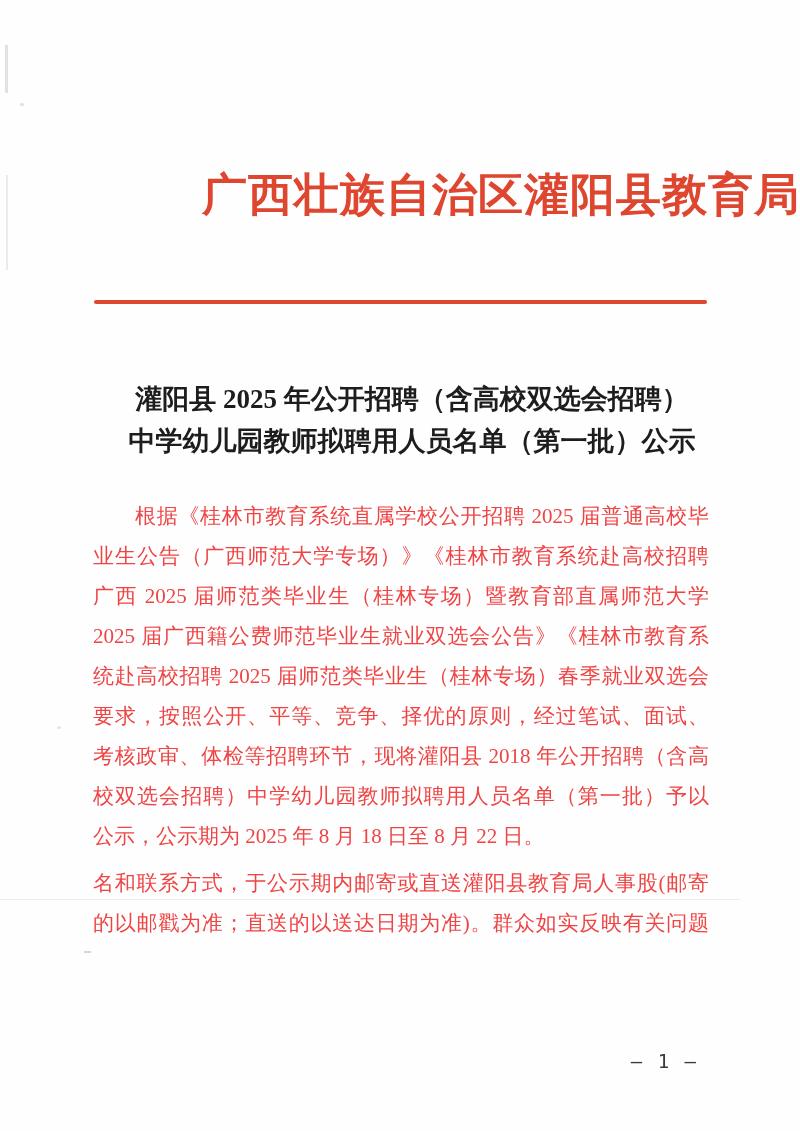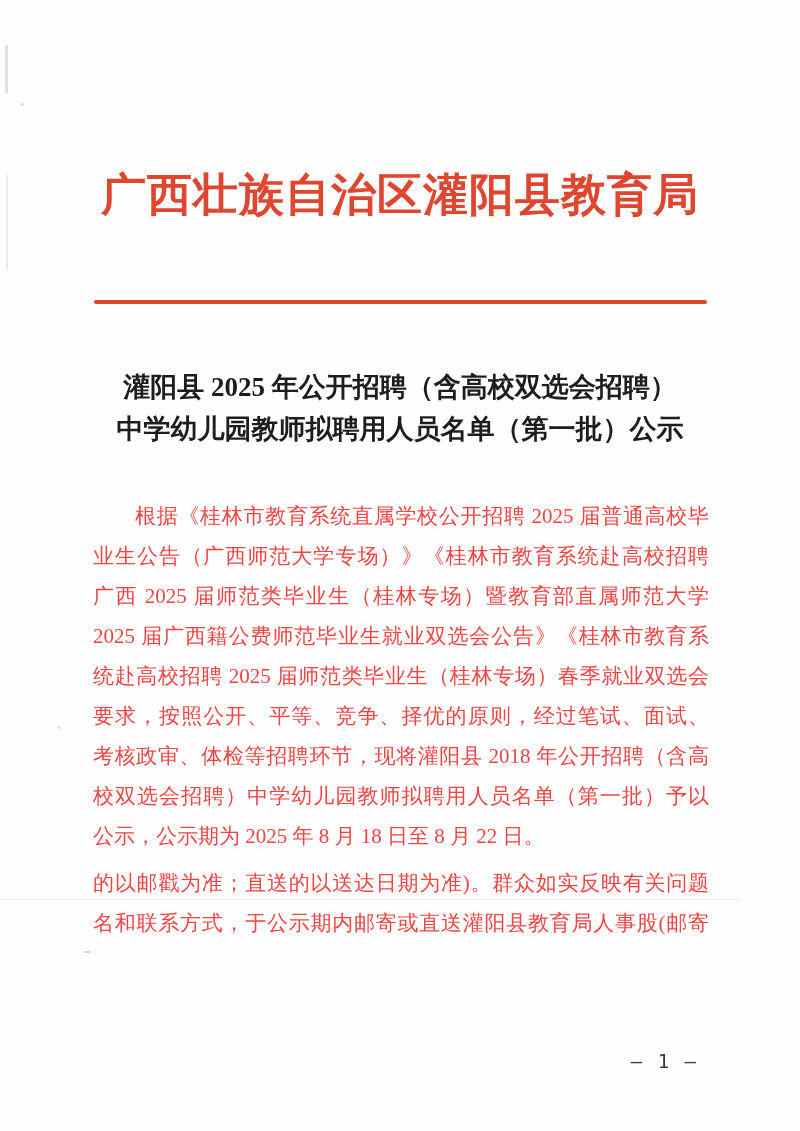--- a/index.html
+++ b/index.html
@@ -14,21 +14,21 @@
     background: #fefefe;
     overflow: hidden;
     font-family: "Liberation Serif", "DejaVu Serif", serif;
   }
   
   .letterhead {
     position: absolute;
     top: 168px;
     left: 0;
     width: 100%;
-    text-align: center;
+    text-align: right;
     color: var(--accent, #de462f);
     font-size: 45px;
     font-weight: bold;
     letter-spacing: 1px;
     line-height: 54px;
     white-space: nowrap;
   }
   
   .red-rule {
     position: absolute;
@@ -38,21 +38,21 @@
     height: 4px;
     background: var(--accent, #de462f);
     border-radius: 2px;
   }
   
   .doc-title {
     position: absolute;
     top: 366px;
     left: 50px;
     width: 700px;
-    margin: 0;
+    margin: 12px;
     text-align: center;
     color: #1d1d1d;
     font-size: 27px;
     font-weight: bold;
     line-height: 42px;
   }
   .doc-title .t-line {
     display: block;
   }
   
@@ -120,20 +120,20 @@
       <span class="bline">业生公告（广西师范大学专场）》《桂林市教育系统赴高校招聘</span>
       <span class="bline">广西 2025 届师范类毕业生（桂林专场）暨教育部直属师范大学</span>
       <span class="bline">2025 届广西籍公费师范毕业生就业双选会公告》《桂林市教育系</span>
       <span class="bline">统赴高校招聘 2025 届师范类毕业生（桂林专场）春季就业双选会</span>
       <span class="bline">要求，按照公开、平等、竞争、择优的原则，经过笔试、面试、</span>
       <span class="bline">考核政审、体检等招聘环节，现将灌阳县 2018 年公开招聘（含高</span>
       <span class="bline">校双选会招聘）中学幼儿园教师拟聘用人员名单（第一批）予以</span>
       <span class="bline flush">公示，公示期为 2025 年 8 月 18 日至 8 月 22 日。</span>
     </p>
     <p class="para">
+      <span class="bline">名和联系方式，于公示期内邮寄或直送灌阳县教育局人事股(邮寄</span>
       <span class="bline">的以邮戳为准；直送的以送达日期为准)。群众如实反映有关问题</span>
-      <span class="bline">名和联系方式，于公示期内邮寄或直送灌阳县教育局人事股(邮寄</span>
     </p>
   </div>
 
   <div class="page-num">— 1 —</div>
 
 </div>
 
 </body></html>

